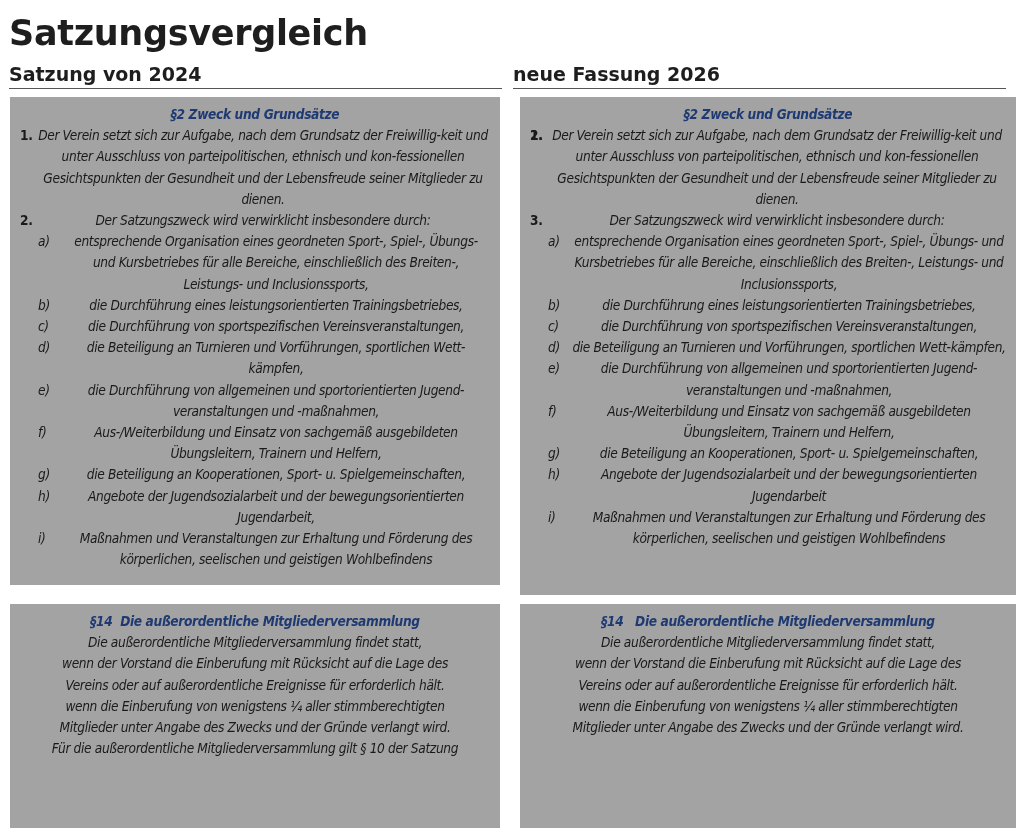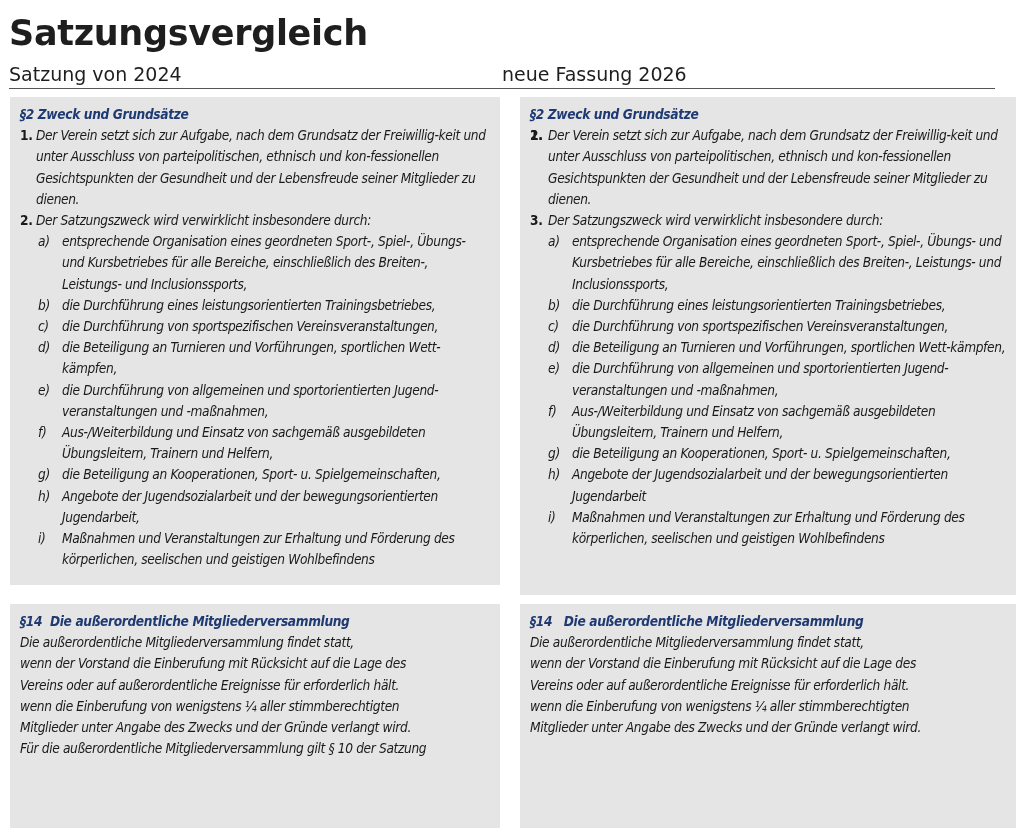--- a/index.html
+++ b/index.html
@@ -8,30 +8,30 @@
     font-family: "DejaVu Sans", sans-serif; color: #1a1a1a;
   }
   .title {
     position: absolute; left: 9px; top: 0px;
     font-size: 35px; font-weight: bold; letter-spacing: -0.3px; line-height: 48px;
     font-family: "DejaVu Sans", sans-serif; color: #1e1e1e; margin-top: 9px;
   }
   .col-head {
     position: absolute; top: 60px; height: 28px;
     border-bottom: 1.5px solid #555;
-    font-size: 19px; font-weight: normal; line-height: 28px;
+    font-size: 19px; font-weight: bold; line-height: 28px;
     font-family: "DejaVu Sans", sans-serif; color: #1e1e1e;
   }
   .col-head.left { left: 9px; width: 493px; }
-  .col-head.right { left: 502px; width: 493px; }
+  .col-head.right { left: 513px; width: 493px; }
   .box {
-    position: absolute; background: #e5e5e5; box-sizing: border-box;
+    position: absolute; background: #a3a3a3; box-sizing: border-box;
     padding: 7px 10px 0 10px;
     font-family: "DejaVu Sans Condensed", "DejaVu Sans", sans-serif;
-    font-size: 13.6px; line-height: 21.2px; font-style: italic; letter-spacing: -0.35px;
+    font-size: 13.6px; line-height: 21.2px; font-style: italic; letter-spacing: -0.35px; text-align: center;
   }
   .box.l2  { left: 10px;  top: 97px;  width: 490px; height: 488px; }
   .box.r2  { left: 520px; top: 97px;  width: 496px; height: 498px; }
   .box.l14 { left: 10px;  top: 604px; width: 490px; height: 224px; }
   .box.r14 { left: 520px; top: 604px; width: 496px; height: 224px; }
   .sec-title { color: #1f3a73; font-weight: bold; font-style: italic; }
   .num-item { position: relative; padding-left: 16px; }
   .num-item .num { position: absolute; left: 0; top: 0; font-weight: bold; font-style: normal; }
   .r2 .num-item { padding-left: 18px; }
   .sub-list { padding-left: 18px; }

